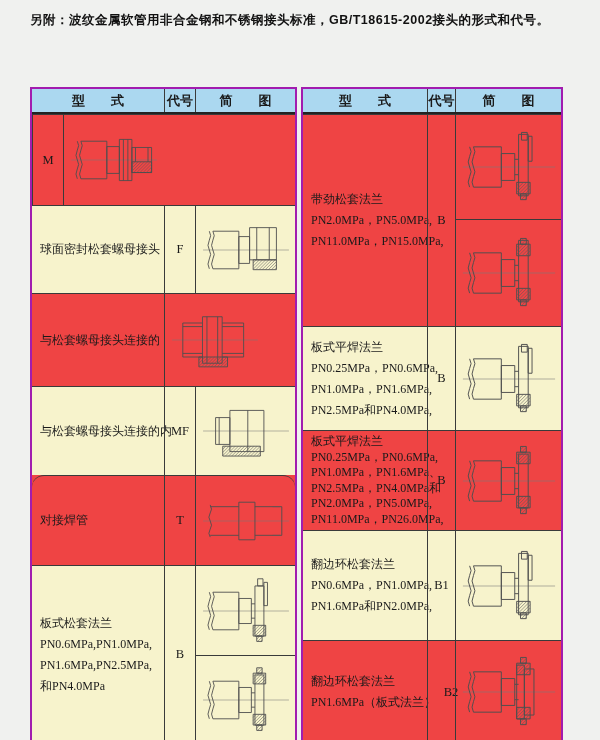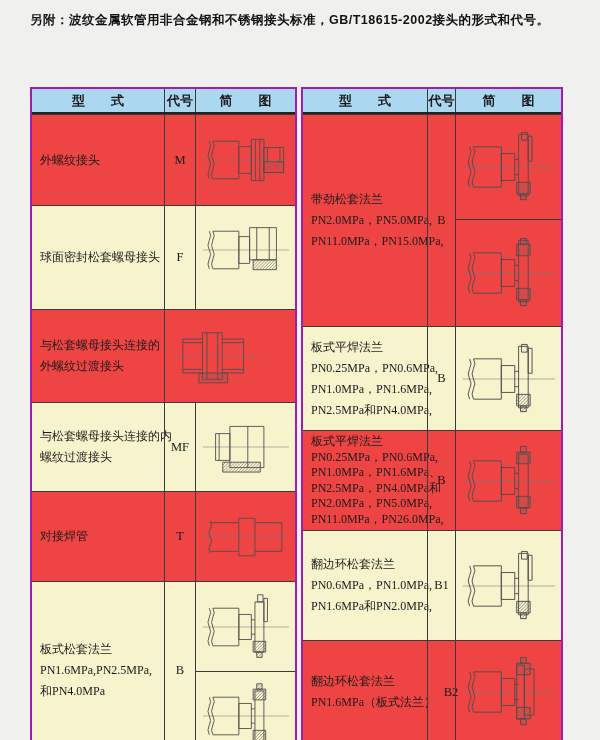--- a/index.html
+++ b/index.html
@@ -39,23 +39,20 @@
 
 <div class="title">另附：波纹金属软管用非合金钢和不锈钢接头标准，GB/T18615-2002接头的形式和代号。</div>
 
 <div id="tbl-left" class="tbl">
     <div class="hdr">
       <div class="cell" style="width: 132px;">型　　式</div>
       <div class="cell" style="width: 31px; border-left: 1px solid rgb(58, 58, 58);">代号</div>
       <div class="cell" style="width: 100px; border-left: 1px solid rgb(58, 58, 58);">简　　图</div>
     </div>
     <div class="row" style="height: 91px;">
-      <div class="cell c-type" style="width: 132px;">
-        <div class="tl">外螺纹接头</div>
-      </div>
       <div class="cell c-code" style="width: 31px;">M</div>
       <div class="cell c-diag" style="width: 100px;">
         <div class="sub" style="height: 91px;">
           <svg width="92" height="68" viewBox="0 0 100 76">
             <line class="cl" x1="2" y1="38" x2="98" y2="38"></line>
             <path class="dln" d="M13,17 q3,5 0,10 q-3,6 0,11 q3,5 0,10 q-3,6 0,11"></path>
             <path class="dln" d="M9,17 q3,5 0,10 q-3,6 0,11 q3,5 0,10 q-3,6 0,11"></path>
             <line class="dln" x1="13" y1="17" x2="42" y2="17"></line>
             <line class="dln" x1="13" y1="59" x2="42" y2="59"></line>
             <line class="dln" x1="42" y1="17" x2="42" y2="59"></line>
@@ -85,21 +82,21 @@
             <line class="ht" x1="79" y1="52" x2="91" y2="40"></line>
             <line class="ht" x1="82.5" y1="52" x2="92" y2="42.5"></line>
             <line class="ht" x1="86" y1="52" x2="92" y2="46"></line>
             <line class="ht" x1="89.5" y1="52" x2="92" y2="49.5"></line>
             <line class="dln" x1="74" y1="24" x2="74" y2="40"></line>
             <line class="dln" x1="88" y1="24" x2="88" y2="40"></line>
           </svg>
         </div>
       </div>
     </div>
-    <div class="row hl" style="height: 104px;">
+    <div class="row hl" style="height: 88px;">
       <div class="cell c-type" style="width: 132px;">
         <div class="tl">球面密封松套螺母接头</div>
       </div>
       <div class="cell c-code" style="width: 31px;">F</div>
       <div class="cell c-diag" style="width: 100px;">
         <div class="sub" style="height: 88px;">
           <svg width="92" height="68" viewBox="0 0 100 76">
             <line class="cl" x1="2" y1="38" x2="98" y2="38"></line>
             <path class="dln" d="M13,17 q3,5 0,10 q-3,6 0,11 q3,5 0,10 q-3,6 0,11"></path>
             <path class="dln" d="M9,17 q3,5 0,10 q-3,6 0,11 q3,5 0,10 q-3,6 0,11"></path>
@@ -130,21 +127,20 @@
             <line class="ht" x1="75" y1="60" x2="84" y2="51"></line>
             <line class="ht" x1="78.5" y1="60" x2="84" y2="54.5"></line>
             <line class="ht" x1="82" y1="60" x2="84" y2="58"></line>
           </svg>
         </div>
       </div>
     </div>
     <div class="row" style="height: 93px;">
       <div class="cell c-type" style="width: 132px;">
         <div class="tl">与松套螺母接头连接的</div>
-        <div class="tl">外螺纹过渡接头</div>
       </div>
       <div class="cell c-diag" style="width: 100px;">
         <div class="sub" style="height: 93px;">
           <svg width="92" height="68" viewBox="0 0 100 76">
             <line class="cl" x1="2" y1="38" x2="98" y2="38"></line>
             <line class="dln" x1="14" y1="19" x2="36" y2="19"></line>
             <line class="dln" x1="14" y1="23" x2="36" y2="23"></line>
             <line class="dln" x1="14" y1="53" x2="36" y2="53"></line>
             <line class="dln" x1="14" y1="57" x2="36" y2="57"></line>
             <line class="dln" x1="14" y1="19" x2="14" y2="57"></line>
@@ -175,21 +171,20 @@
             <line class="ht" x1="56" y1="68" x2="64" y2="60"></line>
             <line class="ht" x1="59.5" y1="68" x2="64" y2="63.5"></line>
             <line class="ht" x1="63" y1="68" x2="64" y2="67"></line>
           </svg>
         </div>
       </div>
     </div>
     <div class="row hl" style="height: 89px;">
       <div class="cell c-type" style="width: 132px;">
         <div class="tl">与松套螺母接头连接的内</div>
-        <div class="tl">螺纹过渡接头</div>
       </div>
       <div class="cell c-code" style="width: 31px;">MF</div>
       <div class="cell c-diag" style="width: 100px;">
         <div class="sub" style="height: 89px;">
           <svg width="92" height="68" viewBox="0 0 100 76">
             <line class="cl" x1="2" y1="38" x2="98" y2="38"></line>
             <line class="dln" x1="16" y1="23" x2="32" y2="23"></line>
             <line class="dln" x1="16" y1="53" x2="32" y2="53"></line>
             <line class="dln" x1="16" y1="23" x2="16" y2="53"></line>
             <line class="dln" x1="32" y1="23" x2="32" y2="53"></line>
@@ -215,21 +210,21 @@
             <line class="ht" x1="48" y1="66" x2="59" y2="55"></line>
             <line class="ht" x1="51.5" y1="66" x2="62.5" y2="55"></line>
             <line class="ht" x1="55" y1="66" x2="66" y2="55"></line>
             <line class="ht" x1="58.5" y1="66" x2="66" y2="58.5"></line>
             <line class="ht" x1="62" y1="66" x2="66" y2="62"></line>
             <line class="ht" x1="65.5" y1="66" x2="66" y2="65.5"></line>
           </svg>
         </div>
       </div>
     </div>
-    <div class="row" style="height: 90px;">
+    <div class="row" style="height: 90px; border-radius: 12px;">
       <div class="cell c-type" style="width: 132px;">
         <div class="tl">对接焊管</div>
       </div>
       <div class="cell c-code" style="width: 31px;">T</div>
       <div class="cell c-diag" style="width: 100px;">
         <div class="sub" style="height: 90px;">
           <svg width="92" height="68" viewBox="0 0 100 76">
             <line class="cl" x1="2" y1="38" x2="98" y2="38"></line>
             <path class="dln" d="M10,20 q3,5 0,9 q-3,5 0,9 q3,5 0,9 q-3,5 0,9"></path>
             <line class="dln" x1="10" y1="22" x2="42" y2="22"></line>
@@ -243,20 +238,21 @@
             <line class="dln" x1="90" y1="22" x2="90" y2="54"></line>
             <line class="ht" x1="80" y1="22" x2="88" y2="22"></line>
             <line class="ht" x1="80" y1="54" x2="88" y2="54"></line>
           </svg>
         </div>
       </div>
     </div>
     <div class="row hl" style="height: 178px;">
       <div class="cell c-type" style="width: 132px;">
         <div class="tl">板式松套法兰</div>
+        <div class="tl">PN0.6MPa,PN1.0MPa,</div>
         <div class="tl">PN1.6MPa,PN2.5MPa,</div>
         <div class="tl">和PN4.0MPa</div>
       </div>
       <div class="cell c-code" style="width: 31px;">B</div>
       <div class="cell c-diag" style="width: 100px;">
         <div class="sub" style="height: 90px;">
           <svg width="92" height="68" viewBox="0 0 100 76">
             <line class="cl" x1="2" y1="38" x2="98" y2="38"></line>
             <path class="dln" d="M13,17 q3,5 0,10 q-3,6 0,11 q3,5 0,10 q-3,6 0,11"></path>
             <path class="dln" d="M9,17 q3,5 0,10 q-3,6 0,11 q3,5 0,10 q-3,6 0,11"></path>

